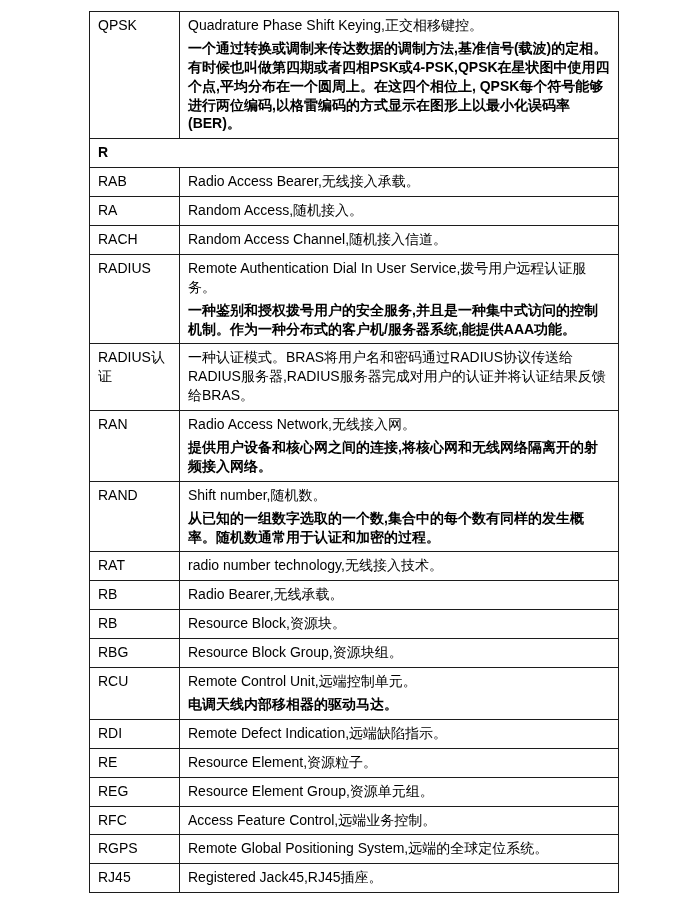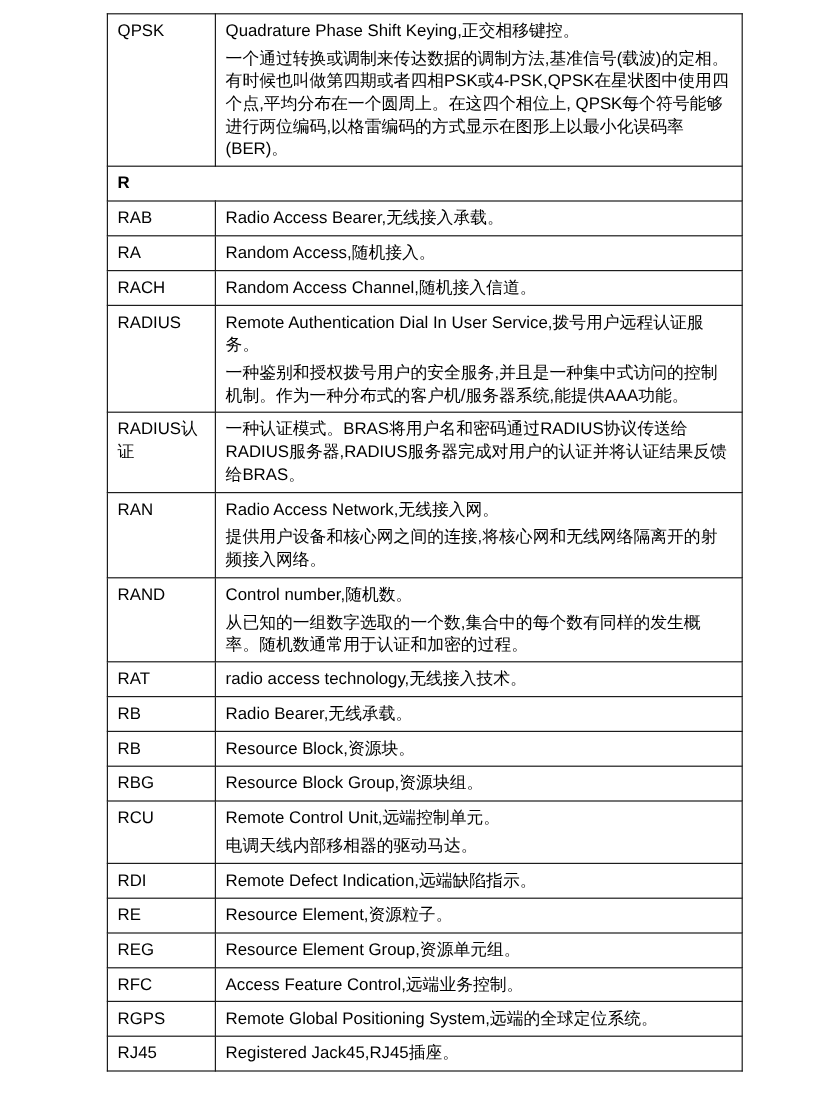--- a/index.html
+++ b/index.html
@@ -34,20 +34,21 @@
   }
   td.term-cell {
     
   }
   td.def-cell p {
     margin: 0;
     padding: 0;
   }
   td.def-cell p + p {
     margin-top: 4px;
+    font-weight: bold;
   }
   td.section-cell {
     font-weight: 700;
   }
 </style>
 </head>
 <body>
 
 <div class="page">
   <table class="glossary">
@@ -100,28 +101,28 @@
         <tr>
           <td class="term-cell">RAN</td>
           <td class="def-cell">
             <p>Radio Access Network,无线接入网。</p>
             <p>提供用户设备和核心网之间的连接,将核心网和无线网络隔离开的射频接入网络。</p>
           </td>
         </tr>
         <tr>
           <td class="term-cell">RAND</td>
           <td class="def-cell">
-            <p>Control number,随机数。</p>
+            <p>Shift number,随机数。</p>
             <p>从已知的一组数字选取的一个数,集合中的每个数有同样的发生概率。随机数通常用于认证和加密的过程。</p>
           </td>
         </tr>
         <tr>
           <td class="term-cell">RAT</td>
           <td class="def-cell">
-            <p>radio access technology,无线接入技术。</p>
+            <p>radio number technology,无线接入技术。</p>
           </td>
         </tr>
         <tr>
           <td class="term-cell">RB</td>
           <td class="def-cell">
             <p>Radio Bearer,无线承载。</p>
           </td>
         </tr>
         <tr>
           <td class="term-cell">RB</td>

